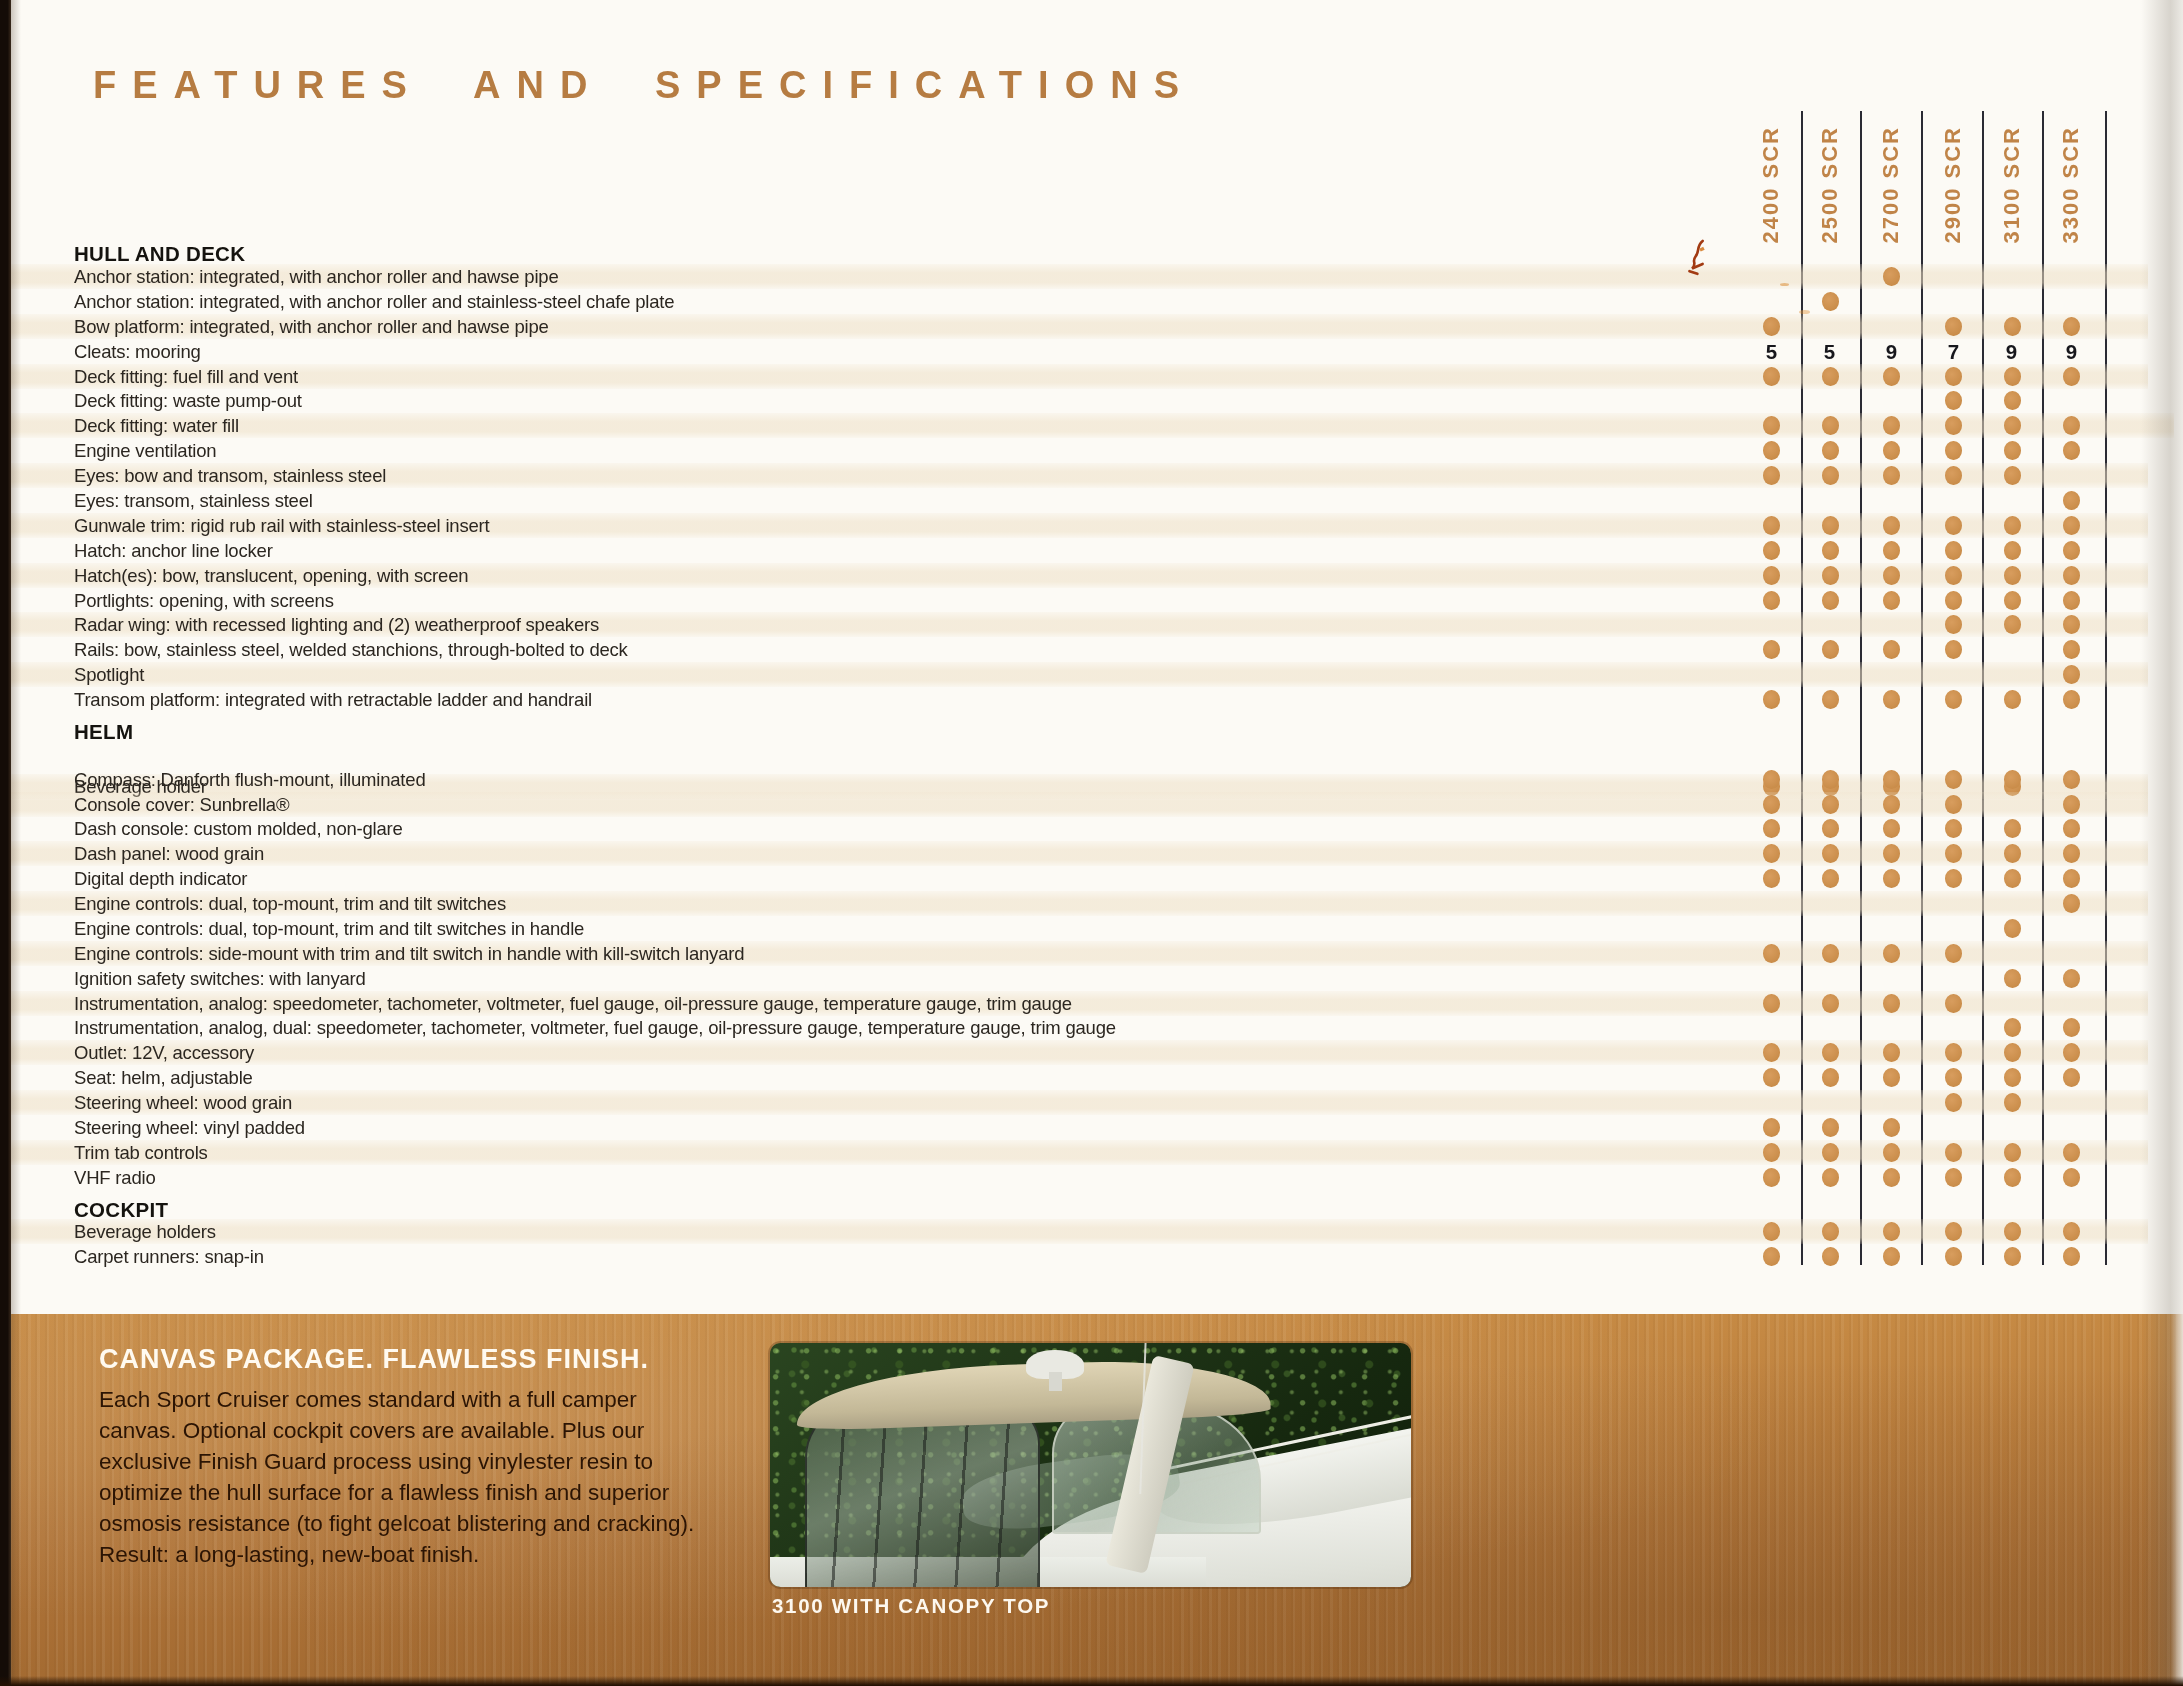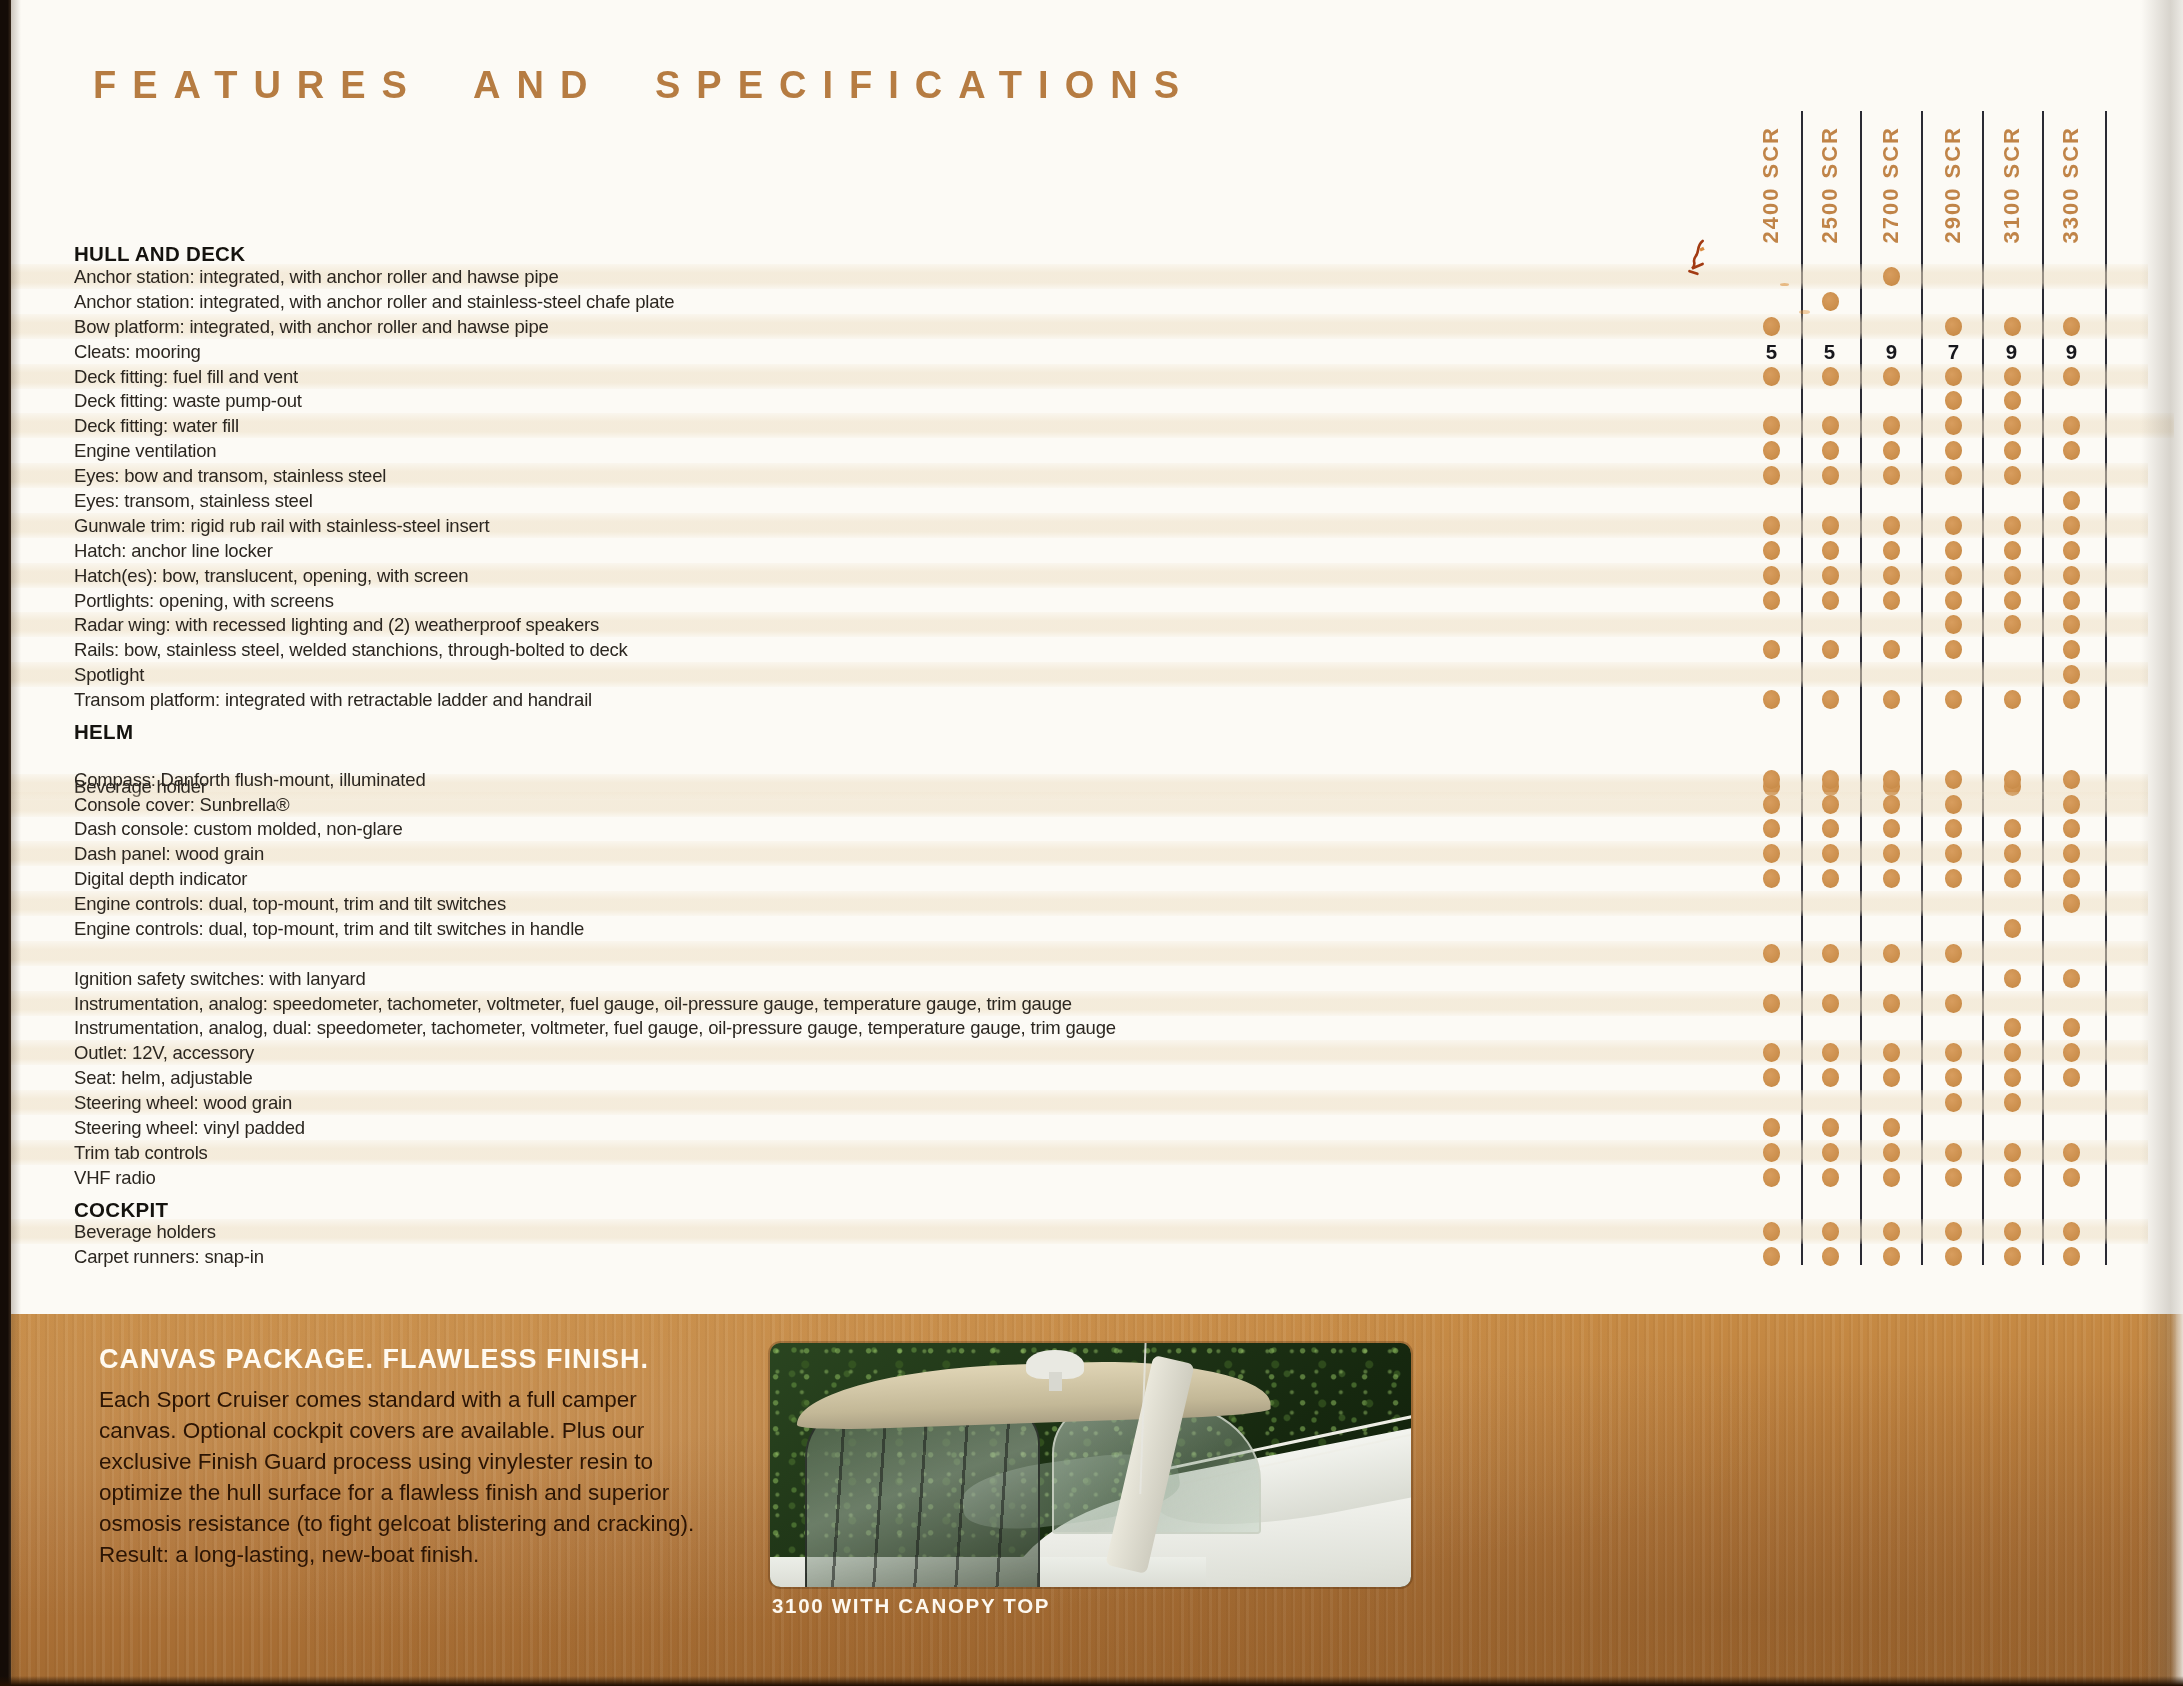--- a/index.html
+++ b/index.html
@@ -337,20 +337,21 @@
       </div>
       <div class="t-row striped" style="top: 891px;">
         <div class="row-label">Engine controls: dual, top-mount, trim and tilt switches</div>
         <div class="dot" style="left: 2053px;"></div>
       </div>
       <div class="t-row" style="top: 916px;">
         <div class="row-label">Engine controls: dual, top-mount, trim and tilt switches in handle</div>
         <div class="dot" style="left: 1994px;"></div>
       </div>
       <div class="t-row striped" style="top: 941px;">
+        <div class="row-label">Engine controls: side-mount with trim and tilt switch in handle with kill-switch lanyard</div>
         <div class="dot" style="left: 1753px;"></div>
         <div class="dot" style="left: 1812px;"></div>
         <div class="dot" style="left: 1873px;"></div>
         <div class="dot" style="left: 1935px;"></div>
       </div>
       <div class="t-row" style="top: 966px;">
         <div class="row-label">Ignition safety switches: with lanyard</div>
         <div class="dot" style="left: 1994px;"></div>
         <div class="dot" style="left: 2053px;"></div>
       </div>

